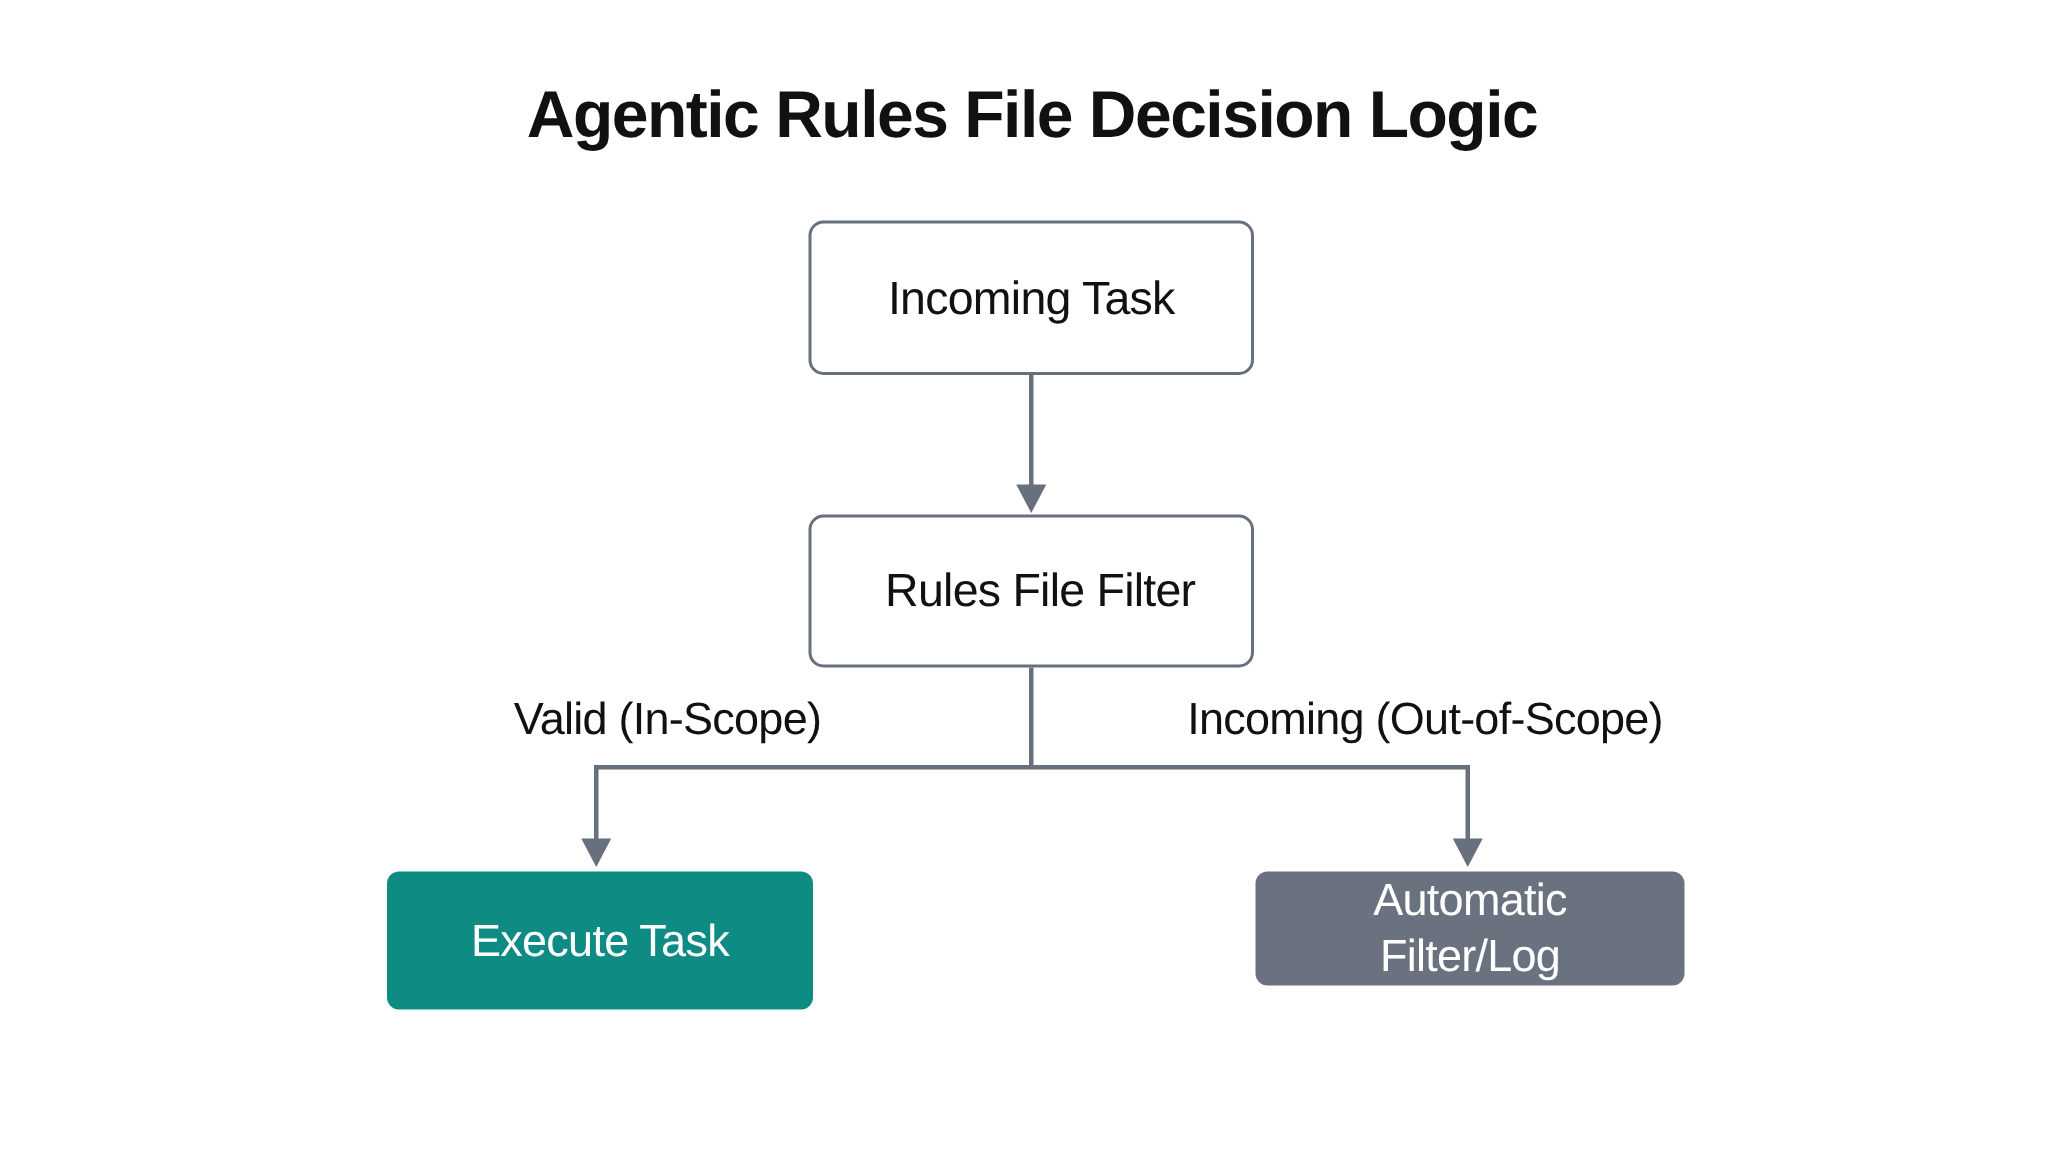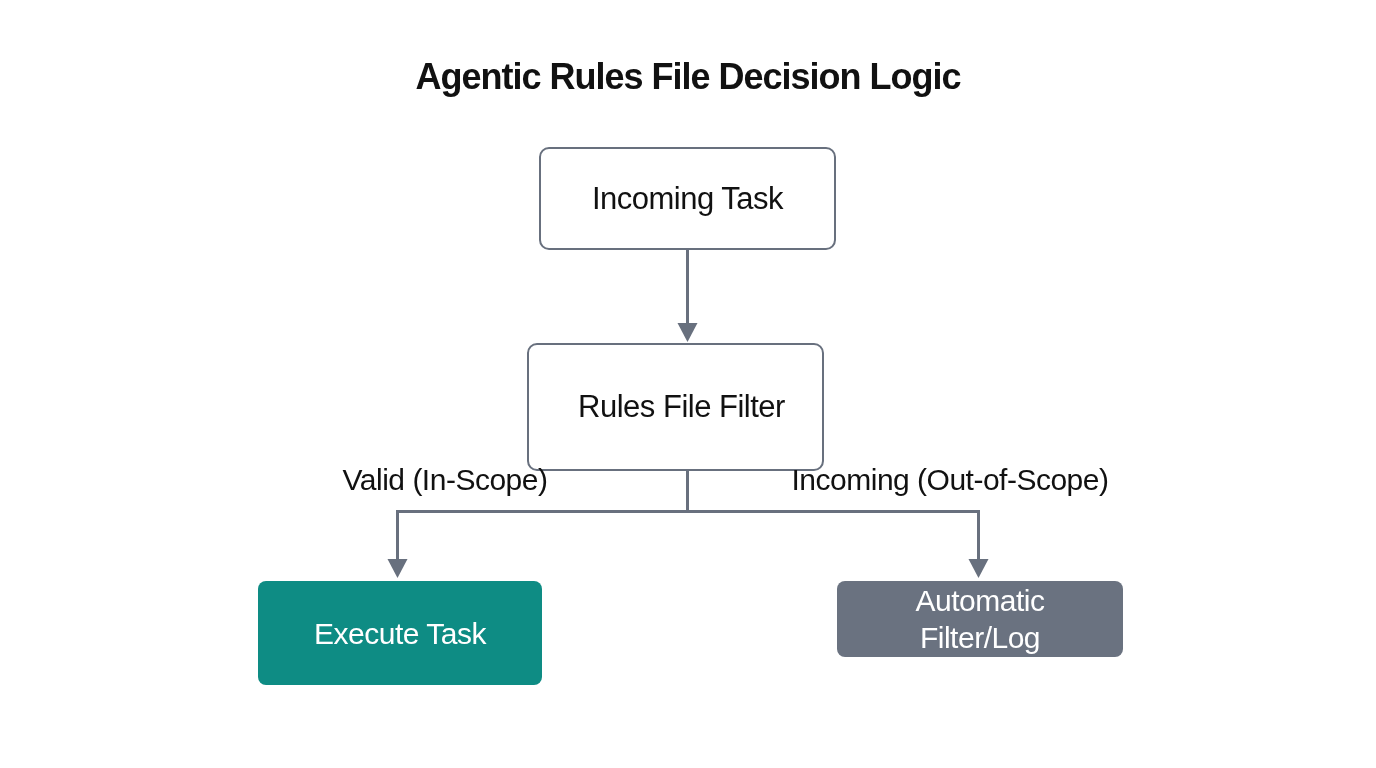--- a/index.html
+++ b/index.html
@@ -14,21 +14,21 @@
     background: var(--background, #ffffff);
     font-family: "Liberation Sans", sans-serif;
     overflow: hidden;
   }
   .diagram-title {
     position: absolute;
     left: 0;
     top: 48px;
     width: 100%;
     text-align: center;
-    font-size: 36px;
+    font-size: 44px;
     line-height: 58px;
     font-weight: bold;
     letter-spacing: -1px;
     color: var(--title-text, #111111);
   }
   .connectors {
     position: absolute;
     left: 0;
     top: 0;
     width: 1376px;
@@ -55,30 +55,30 @@
   }
   .node--outline {
     background: var(--node-bg, #ffffff);
     border: 2.5px solid var(--node-border, #68707e);
     border-radius: 10px;
     font-size: 31px;
     letter-spacing: -0.5px;
     color: var(--node-text, #111111);
   }
   .node--incoming { left: 539px; top: 147px; width: 297px; height: 103px; }
-  .node--filter   { left: 527px; top: 343px; width: 297px; height: 128px; padding-left: 12px; }
+  .node--filter   { left: 539px; top: 343px; width: 297px; height: 102px; padding-left: 12px; }
   .node--leaf {
     border: none;
     border-radius: 8px;
     font-size: 30px;
     line-height: 37px;
     letter-spacing: -0.5px;
     color: var(--leaf-text, #ffffff);
   }
-  .node--execute { left: 258px; top: 581px; width: 284px; height: 104px; background: var(--execute-bg, #0e8c84); }
+  .node--execute { left: 258px; top: 581px; width: 284px; height: 92px; background: var(--execute-bg, #0e8c84); }
   .node--block   { left: 837px; top: 581px; width: 286px; height: 76px; background: var(--block-bg, #6a7280); }
   .branch-label {
     position: absolute;
     top: 463px;
     font-size: 30px;
     font-weight: normal;
     letter-spacing: -0.5px;
     color: var(--label-text, #111111);
     text-align: center;
     white-space: nowrap;

